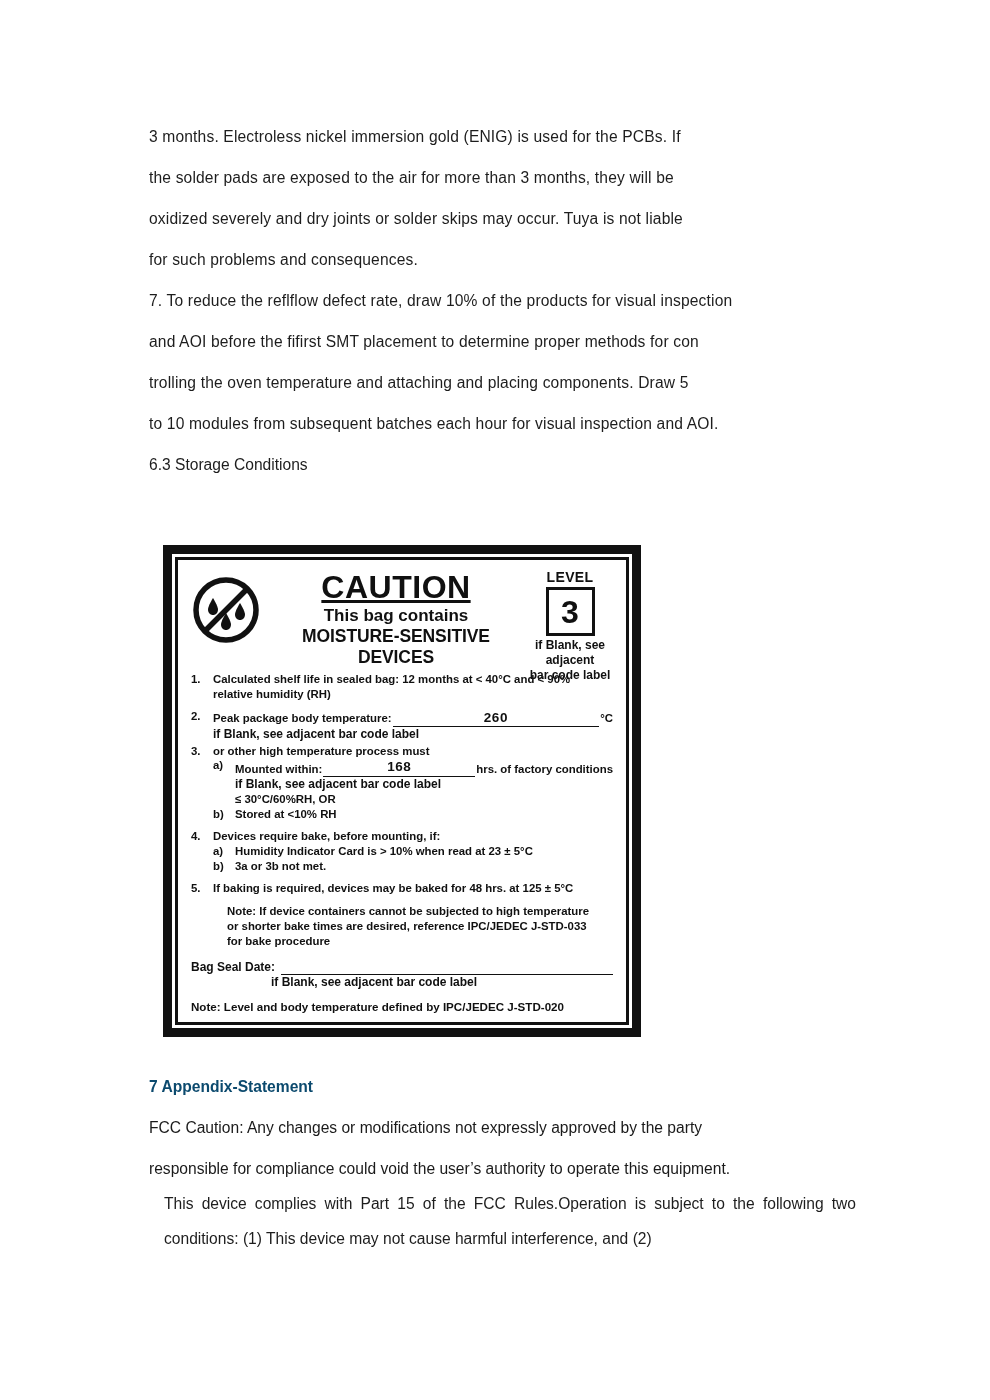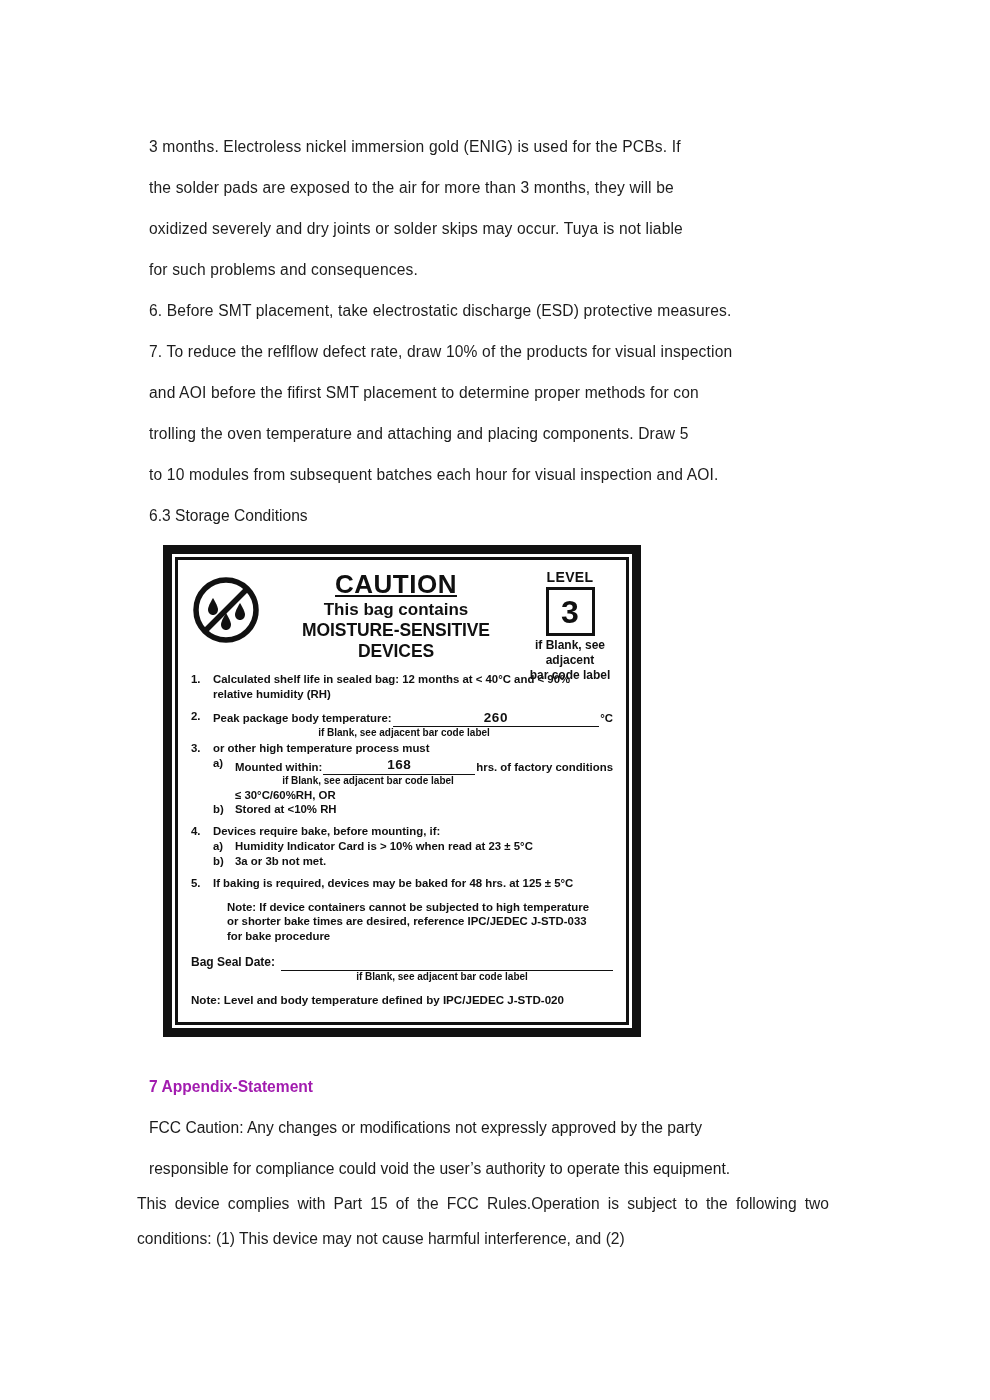--- a/index.html
+++ b/index.html
@@ -18,21 +18,21 @@
 
   .page {
     position: absolute;
     inset: 0;
     background: #ffffff;
   }
 
   .content {
     position: absolute;
     left: 149px;
-    top: 126px;
+    top: 116px;
     width: 692px;
   }
 
   
   .para {
     font-size: 15.6px;
     line-height: 41px;
     color: #1d1d1d;
     margin: 0;
     letter-spacing: 0.01em;
@@ -86,21 +86,21 @@
     padding-top: 6px;
   }
   .lbl-icon svg { display: block; }
 
   .lbl-title {
     flex: 1 1 auto;
     text-align: center;
     padding-top: 2px;
   }
   .caution {
-    font-size: 26px;
+    font-size: 32px;
     font-weight: bold;
     letter-spacing: 0.5px;
     text-decoration: underline;
     text-underline-offset: 2px;
     line-height: 1.06;
   }
   .bagcontains {
     font-size: 17px;
     font-weight: bold;
     line-height: 1.25;
@@ -180,23 +180,23 @@
     border-bottom: 1.6px solid #111111;
     text-align: center;
     vertical-align: baseline;
     font-weight: bold;
   }
   .blank .val {
     font-size: 13.5px;
     letter-spacing: 0.5px;
   }
   .blankcap {
-    font-size: 10px;
-    font-weight: bold;
-    text-align: center;
+    font-size: 12px;
+    font-weight: bold;
+    text-align: left;
     line-height: 1.2;
     margin-top: 0px;
   }
 
   .note-block {
     margin-top: 9px;
     padding-left: 36px;
     font-size: 11.4px;
     font-weight: bold;
     line-height: 1.30;
@@ -227,48 +227,47 @@
     position: absolute;
     left: 149px;
     top: 1066px;
     width: 692px;
   }
   .bold-head {
     font-size: 15.6px;
     font-weight: bold;
     line-height: 41px;
     margin: 0;
-    color: #a21caf;
+    color: #0c4a6e;
   }
   .fcc-para { font-size: 15.6px; line-height: 41px; margin: 0; }
   .fcc-para b { font-weight: normal; }
 
   .justified {
     position: absolute;
-    left: 137px;
+    left: 164px;
     top: 1186px;
     width: 692px;
     font-size: 15.6px;
     line-height: 35px;
     text-align: justify;
     color: #1d1d1d;
   }
   .justified .lastline { text-align: left; }
 </style>
 </head>
 <body>
 
 <div class="page">
 
   <div class="content">
     <p class="para">3 months. Electroless nickel immersion gold (ENIG) is used for the PCBs. If</p>
     <p class="para">the solder pads are exposed to the air for more than 3 months, they will be</p>
     <p class="para">oxidized severely and dry joints or solder skips may occur. Tuya is not liable</p>
     <p class="para">for such problems and consequences.</p>
-    <p class="para">6. Before SMT placement, take electrostatic discharge (ESD) protective measures.</p>
     <p class="para">7. To reduce the reflflow defect rate, draw 10% of the products for visual inspection</p>
     <p class="para">and AOI before the fifirst SMT placement to determine proper methods for con</p>
     <p class="para">trolling the oven temperature and attaching and placing components. Draw 5</p>
     <p class="para">to 10 modules from subsequent batches each hour for visual inspection and AOI.</p>
     <p class="section-head">6.3 Storage Conditions</p>
   </div>
 
   <div class="label-wrap">
     <div class="label-outer">
       <div class="label-inner">

